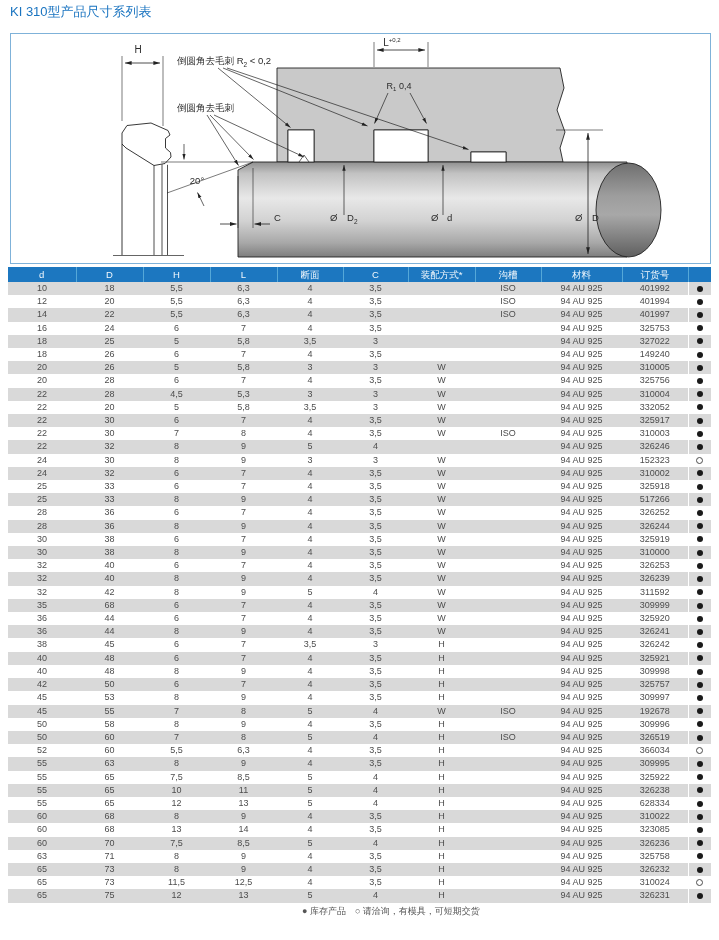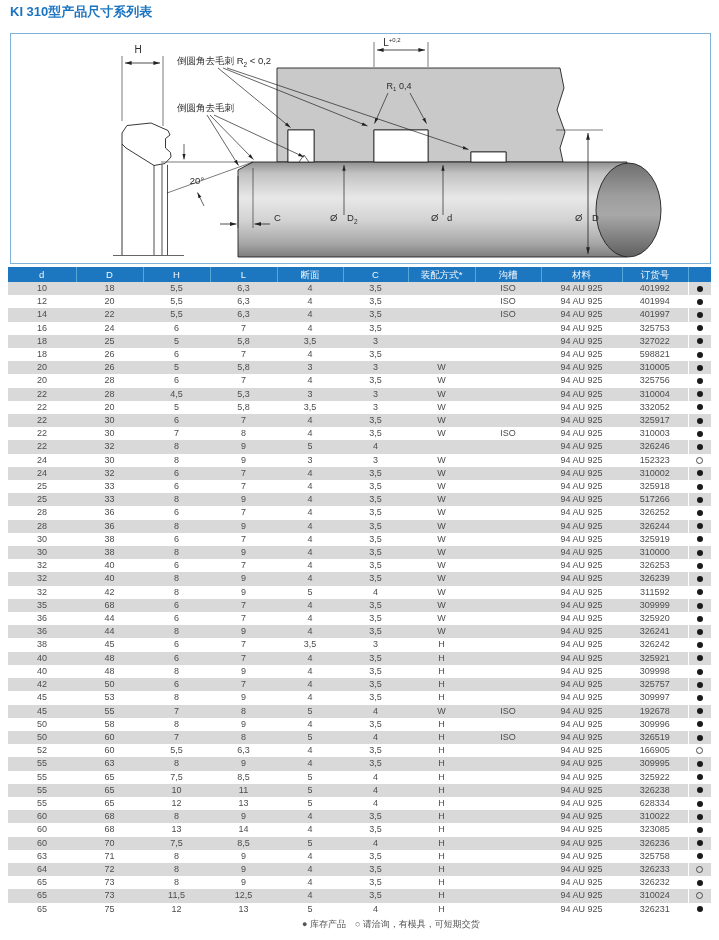--- a/index.html
+++ b/index.html
@@ -3,21 +3,21 @@
 <meta charset="utf-8">
 <style>
   html,body{margin:0;padding:0;}
   body{
     width:719px;height:940px;overflow:hidden;background:#fff;
     font-family:"Liberation Sans","DejaVu Sans",sans-serif;
     position:relative;
   }
   .page-title{
     margin:0;padding:4px 0 0 10px;
-    font-size:13px;font-weight:bold;color:#1a74c0;line-height:16px;
+    font-size:13px;font-weight:normal;color:#1a74c0;line-height:16px;
   }
   .diagram-box{
     margin:13px 8px 3px 10px;
     border:1px solid #7fb2d9;
     height:229px;width:699px;box-sizing:content-box;
     background:#fff;overflow:hidden;
   }
   svg text{fill:#2b2b2b;}
   table.size-table{
     border-collapse:collapse;table-layout:fixed;
@@ -259,21 +259,21 @@
       <tr>
         <td>18</td>
         <td>26</td>
         <td>6</td>
         <td>7</td>
         <td>4</td>
         <td>3,5</td>
         <td></td>
         <td></td>
         <td>94 AU 925</td>
-        <td>598821</td>
+        <td>149240</td>
         <td class="dotcell"><span class="dot filled"></span></td>
       </tr>
       <tr>
         <td>20</td>
         <td>26</td>
         <td>5</td>
         <td>5,8</td>
         <td>3</td>
         <td>3</td>
         <td>W</td>
@@ -649,21 +649,21 @@
       <tr>
         <td>52</td>
         <td>60</td>
         <td>5,5</td>
         <td>6,3</td>
         <td>4</td>
         <td>3,5</td>
         <td>H</td>
         <td></td>
         <td>94 AU 925</td>
-        <td>166905</td>
+        <td>366034</td>
         <td class="dotcell"><span class="dot open"></span></td>
       </tr>
       <tr>
         <td>55</td>
         <td>63</td>
         <td>8</td>
         <td>9</td>
         <td>4</td>
         <td>3,5</td>
         <td>H</td>
@@ -757,33 +757,20 @@
         <td>9</td>
         <td>4</td>
         <td>3,5</td>
         <td>H</td>
         <td></td>
         <td>94 AU 925</td>
         <td>325758</td>
         <td class="dotcell"><span class="dot filled"></span></td>
       </tr>
       <tr>
-        <td>64</td>
-        <td>72</td>
-        <td>8</td>
-        <td>9</td>
-        <td>4</td>
-        <td>3,5</td>
-        <td>H</td>
-        <td></td>
-        <td>94 AU 925</td>
-        <td>326233</td>
-        <td class="dotcell"><span class="dot open"></span></td>
-      </tr>
-      <tr>
         <td>65</td>
         <td>73</td>
         <td>8</td>
         <td>9</td>
         <td>4</td>
         <td>3,5</td>
         <td>H</td>
         <td></td>
         <td>94 AU 925</td>
         <td>326232</td>

